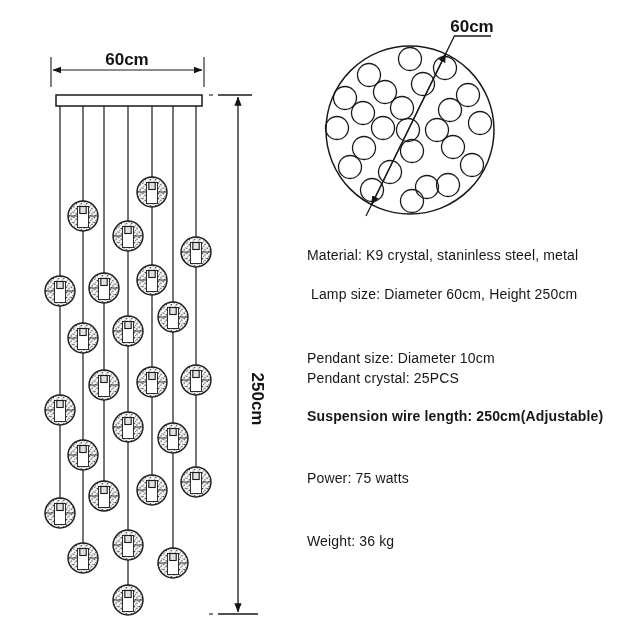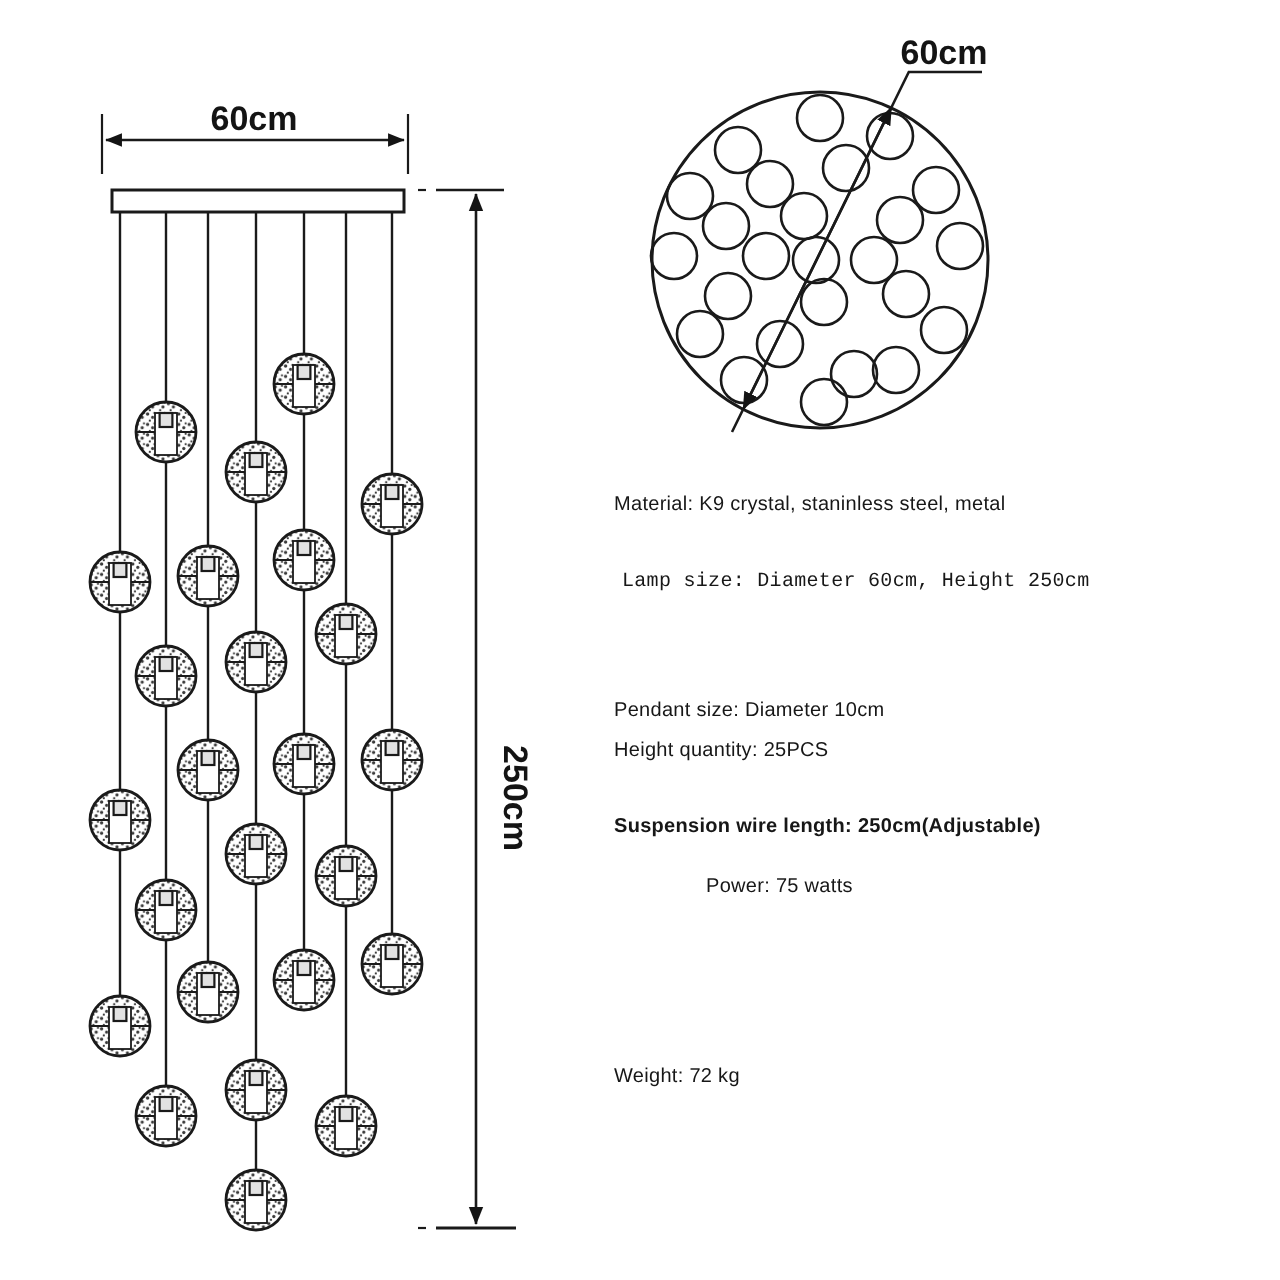--- a/index.html
+++ b/index.html
@@ -1,20 +1,20 @@
 <!DOCTYPE html>
 <html><head>
 <meta charset="utf-8">
 <style>
   html,body { margin:0; padding:0; background:#ffffff; }
   #stage { position:relative; width:640px; height:640px; background:#ffffff; overflow:hidden;
            font-family:"Liberation Sans", sans-serif; }
   #diagram-svg { position:absolute; left:0; top:0; }
   .dim-label { font-family:"Liberation Sans", sans-serif; font-weight:700; font-size:17px; fill:#141414; }
-  .spec-line { position:absolute; left:307px; font-size:10px; font-weight:400; color:#171717;
+  .spec-line { position:absolute; left:307px; font-size:14px; font-weight:400; color:#171717;
                white-space:nowrap; letter-spacing:0.15px; }
   .spec-indent { left:311px; }
 </style>
 </head>
 <body>
 
 <div id="stage">
 
   <svg id="diagram-svg" width="640" height="640" viewBox="0 0 640 640">
     <defs>
@@ -123,21 +123,21 @@
         <circle cx="448" cy="185" r="11.5"></circle>
       </g>
       <path d="M366,216 L454.4,36 L491,36" fill="none" stroke="#1a1a1a" stroke-width="1.3"></path>
       <line x1="371.6" y1="204.7" x2="445.7" y2="53.7" stroke="#1a1a1a" stroke-width="1.3" marker-start="url(#arr)" marker-end="url(#arr)"></line>
       <text class="dim-label" x="472" y="32" text-anchor="middle">60cm</text>
     </g>
   </svg>
 
   <div>
     <div class="spec-line" style="top:247px;">Material: K9 crystal, staninless steel, metal</div>
-    <div class="spec-line spec-indent" style="top:286px;font-family:Liberation Mono, monospace;">Lamp size: Diameter 60cm, Height 250cm</div>
+    <div class="spec-line spec-indent" style="top:286px;">Lamp size: Diameter 60cm, Height 250cm</div>
     <div class="spec-line" style="top:350px;">Pendant size: Diameter 10cm</div>
-    <div class="spec-line" style="top:370px;">Height quantity: 25PCS</div>
+    <div class="spec-line" style="top:370px;">Pendant crystal: 25PCS</div>
     <div class="spec-line" style="top:408px;font-weight:bold;">Suspension wire length: 250cm(Adjustable)</div>
-    <div class="spec-line" style="top:438px;margin-left:46px;">Power: 75 watts</div>
-    <div class="spec-line" style="top:533px;">Weight: 72 kg</div>
+    <div class="spec-line" style="top:470px;">Power: 75 watts</div>
+    <div class="spec-line" style="top:533px;">Weight: 36 kg</div>
   </div>
 
 </div>
 
 </body></html>

